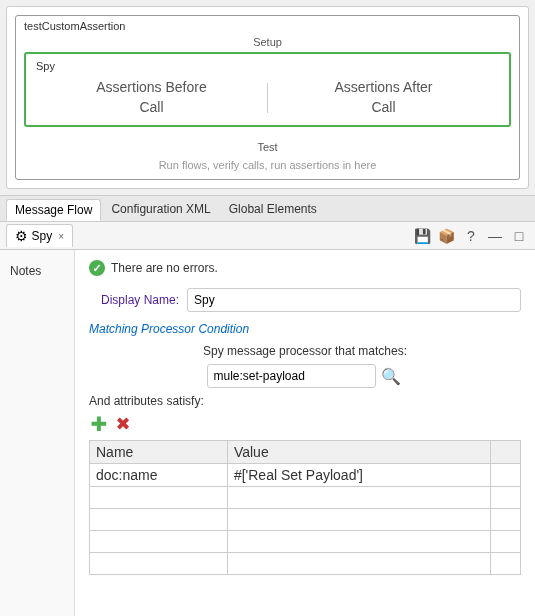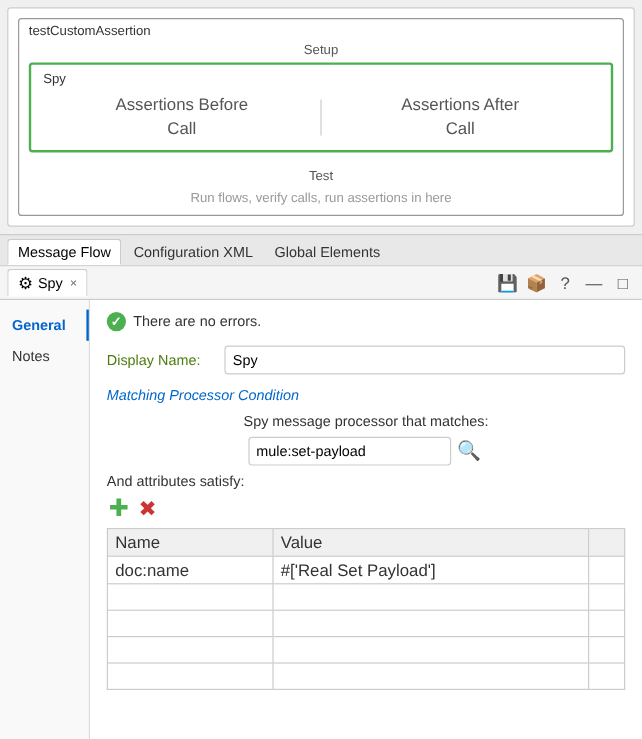--- a/index.html
+++ b/index.html
@@ -72,21 +72,21 @@
       color: #999;
       margin-top: 6px;
     }
 
     
     .tab-bar {
       background: #e8e8e8;
       border-bottom: 1px solid #ccc;
       border-top: 1px solid #ccc;
       display: flex;
-      align-items: center;
+      align-items: flex-start;
       padding: 3px 6px 0;
       gap: 2px;
     }
     .tab-item {
       font-size: 12px;
       color: #333;
       padding: 3px 8px;
       cursor: pointer;
       border-radius: 3px 3px 0 0;
     }
@@ -196,23 +196,23 @@
       color: #333;
     }
     .form-row {
       display: flex;
       align-items: center;
       margin-bottom: 10px;
       gap: 8px;
     }
     .form-label {
       font-size: 12px;
-      color: #4d7c0f;
+      color: #4c1d95;
       min-width: 90px;
-      text-align: left;
+      text-align: right;
     }
     .form-input {
       flex: 1;
       border: 1px solid #ccc;
       border-radius: 3px;
       padding: 3px 6px;
       font-size: 12px;
       height: 24px;
     }
     .section-title {
@@ -348,21 +348,20 @@
     <button class="panel-action-btn">💾</button>
     <button class="panel-action-btn">📦</button>
     <button class="panel-action-btn">?</button>
     <button class="panel-action-btn">—</button>
     <button class="panel-action-btn">□</button>
   </div>
 </div>
 
 <div class="main-content">
   <div class="sidebar">
-    <div class="sidebar-item active">General</div>
     <div class="sidebar-item">Notes</div>
   </div>
   <div class="content-area">
 
     <div class="status-bar">
       <div class="status-icon">✓</div>
       <span class="status-text">There are no errors.</span>
     </div>
 
     <div class="form-row">

